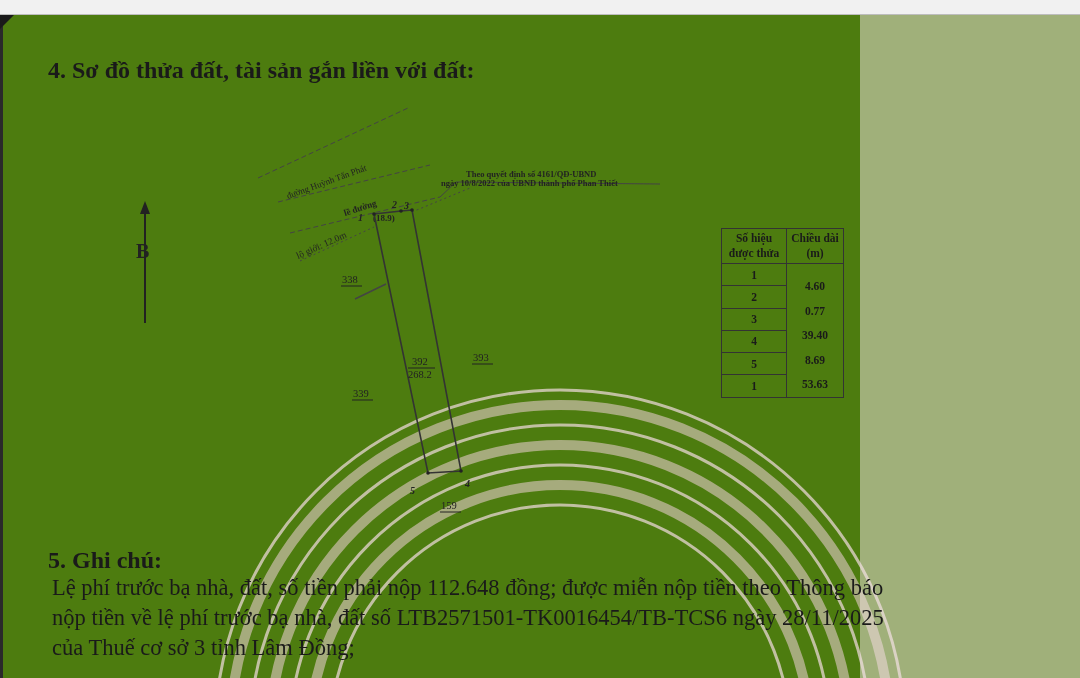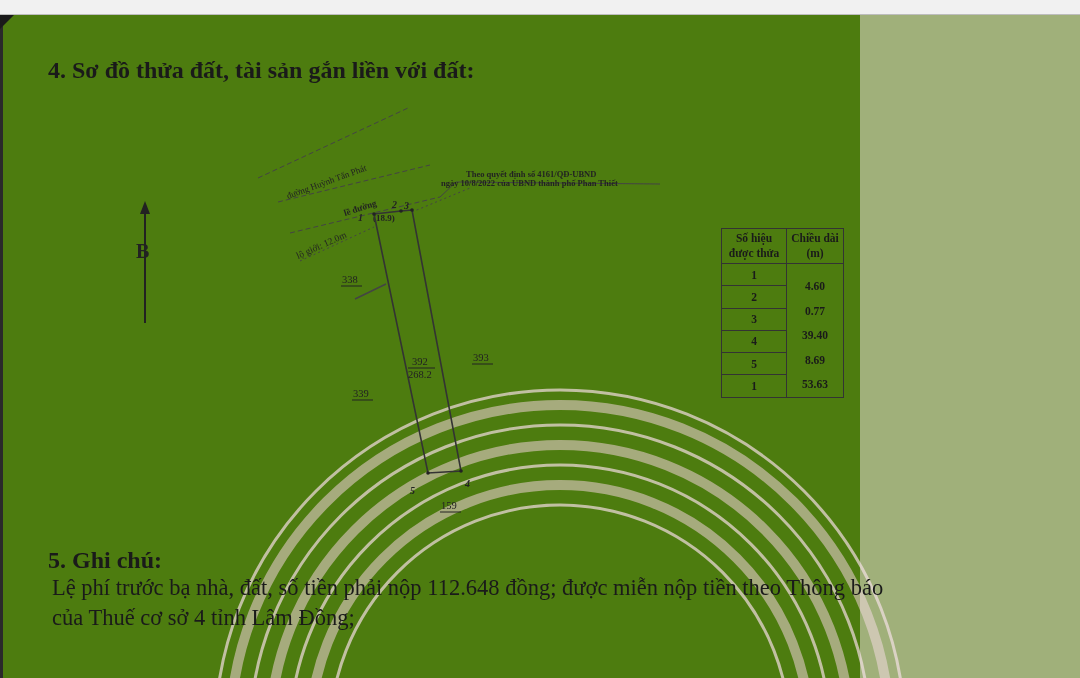--- a/index.html
+++ b/index.html
@@ -160,15 +160,16 @@
         </tr>
     <tr>
           <td class="num">1</td>
         </tr>
   </tbody>
     </table>
 
   <h2 class="heading5">5. Ghi chú:</h2>
   <p class="note">
     <span>Lệ phí trước bạ nhà, đất, số tiền phải nộp 112.648 đồng; được miễn nộp tiền theo Thông báo</span>
-    <span>của Thuế cơ sở 4 tỉnh Lâm Đồng;</span>
+    <span>nộp tiền về lệ phí trước bạ nhà, đất số LTB2571501-TK0016454/TB-TCS6 ngày 28/11/2025</span>
+    <span>của Thuế cơ sở 3 tỉnh Lâm Đồng;</span>
   </p>
 </div>
 
 </body></html>

